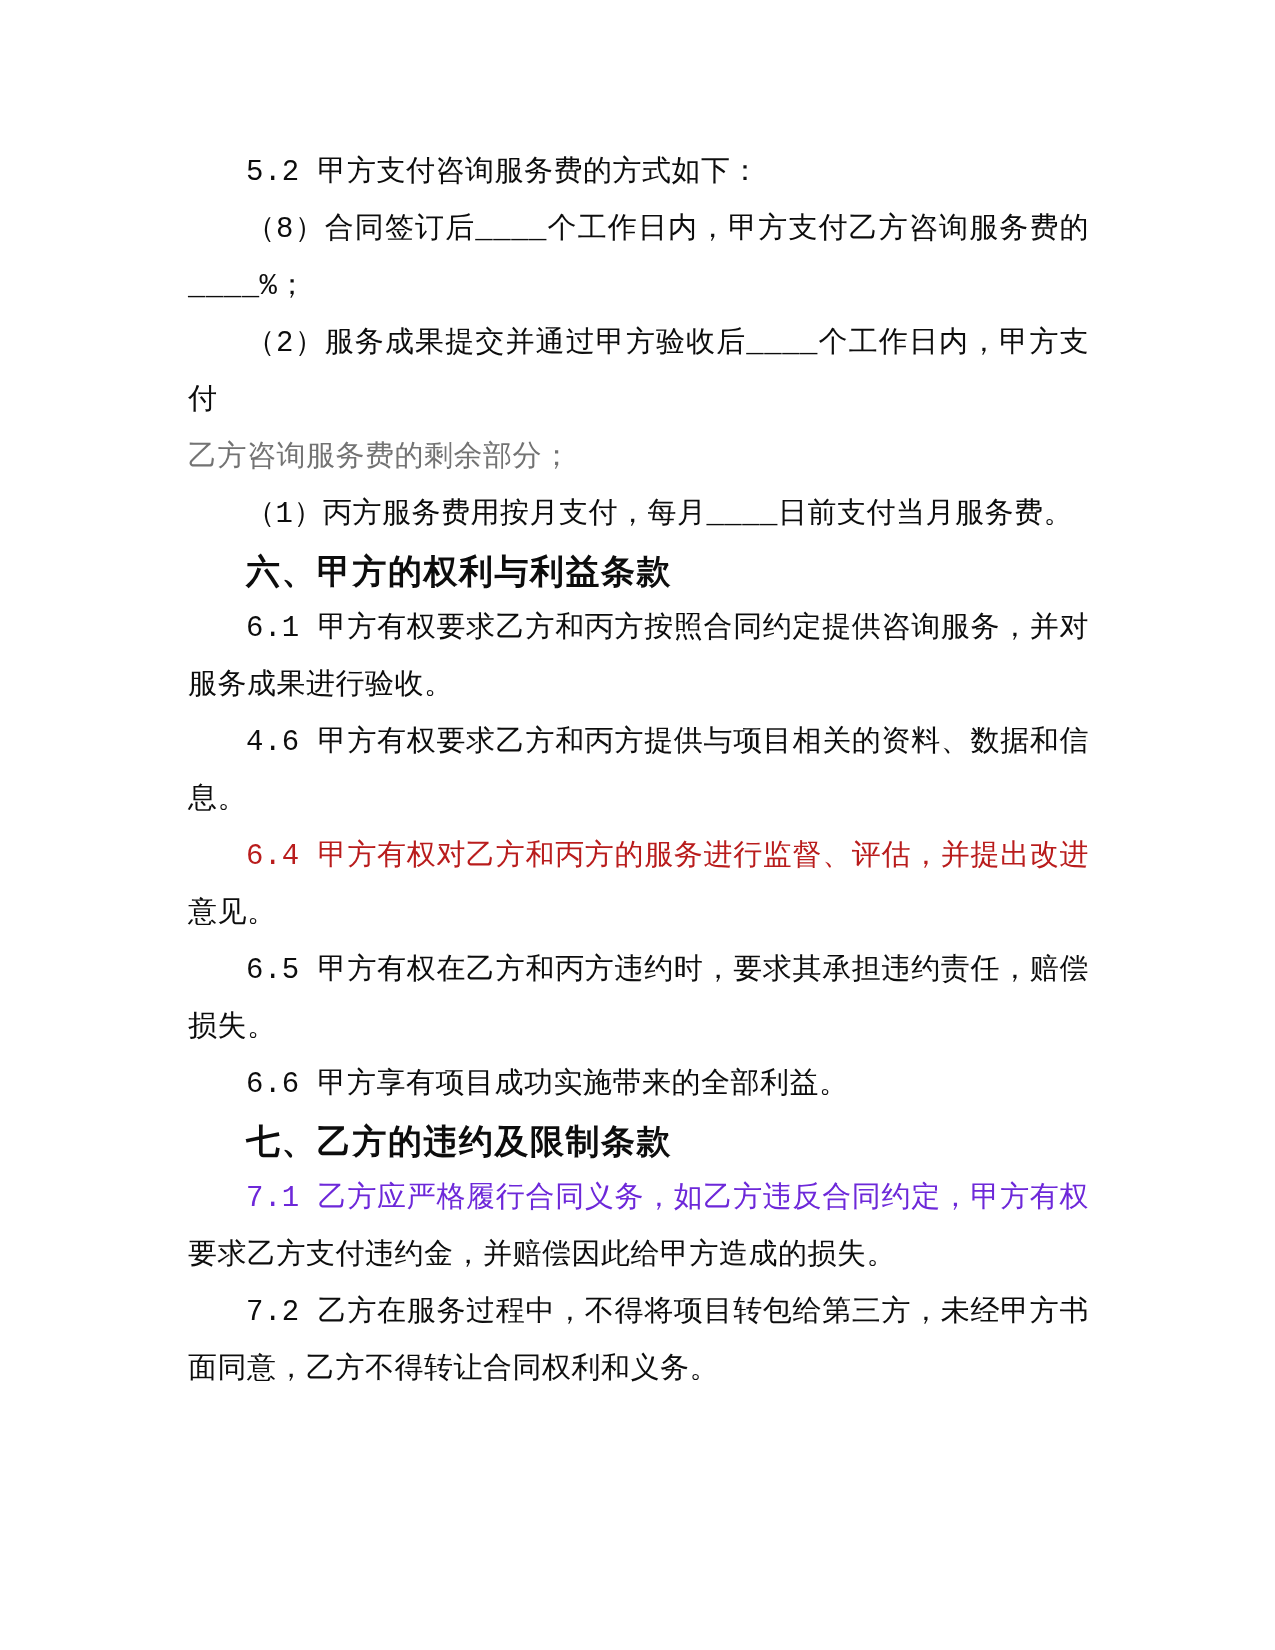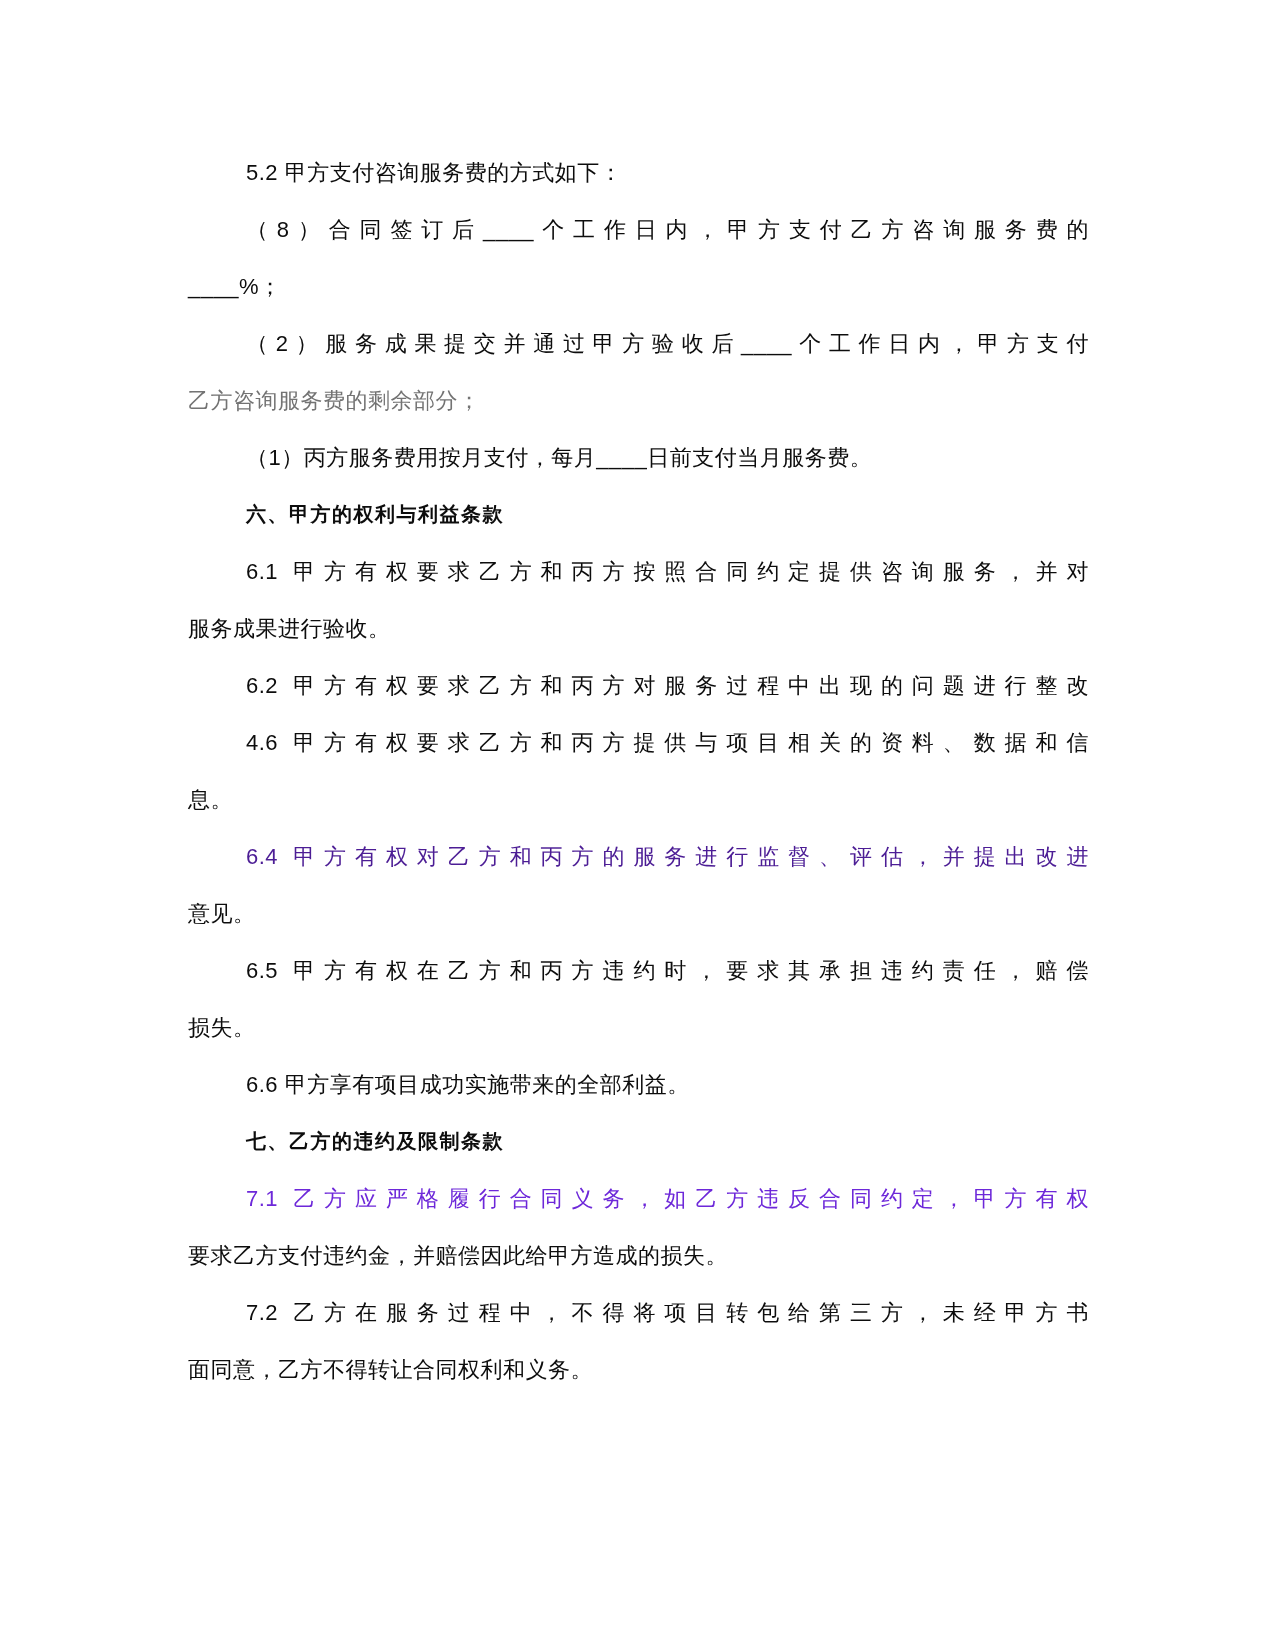--- a/index.html
+++ b/index.html
@@ -13,59 +13,58 @@
     height: 1650px;
     background: #ffffff;
     box-sizing: border-box;
     padding: 144px 186px 0 188px;
     overflow: hidden;
   }
   .doc-content {
     width: 100%;
   }
   .line {
-    font-family: Liberation Sans, sans-serif;
-    font-size: 22px;
+    font-family: Liberation Mono, monospace;
+    font-size: 29px;
     line-height: 57px;
     color: #0d0d0d;
     text-align: left;
     letter-spacing: 0.5px;
   }
   .line.indent {
     text-indent: 58px;
   }
   .line.justify {
     text-align: justify;
     text-align-last: justify;
   }
   .line.heading {
     font-family: "Liberation Sans", "DejaVu Sans", sans-serif;
     font-weight: 700;
-    font-size: 20px;
+    font-size: 34px;
     letter-spacing: 1.5px;
   }
 </style>
 </head>
 <body>
 
 <div class="page" style="background: rgb(255, 255, 255);">
   <div class="doc-content" id="doc-content">
       <div class="line indent" style="color: rgb(13, 13, 13);">5.2 甲方支付咨询服务费的方式如下：</div>
       <div class="line indent justify" style="color: rgb(13, 13, 13);">（8）合同签订后____个工作日内，甲方支付乙方咨询服务费的</div>
       <div class="line" style="color: rgb(13, 13, 13);">____%；</div>
       <div class="line indent justify" style="color: rgb(13, 13, 13);">（2）服务成果提交并通过甲方验收后____个工作日内，甲方支付</div>
       <div class="line" style="color: #737373;">乙方咨询服务费的剩余部分；</div>
       <div class="line indent" style="color: rgb(13, 13, 13);">（1）丙方服务费用按月支付，每月____日前支付当月服务费。</div>
       <div class="line indent heading" style="color: rgb(13, 13, 13);">六、甲方的权利与利益条款</div>
       <div class="line indent justify" style="color: rgb(13, 13, 13);">6.1 甲方有权要求乙方和丙方按照合同约定提供咨询服务，并对</div>
       <div class="line" style="color: rgb(13, 13, 13);">服务成果进行验收。</div>
-      <div class="line indent justify" style="color: rgb(13, 13, 13);">6.2 甲方有权要求乙方和丙方对服务过程中出现的问题进行整改</div>
       <div class="line indent justify" style="color: rgb(13, 13, 13);">4.6 甲方有权要求乙方和丙方提供与项目相关的资料、数据和信</div>
       <div class="line" style="color: rgb(13, 13, 13);">息。</div>
-      <div class="line indent justify" style="color: #4c1d95;">6.4 甲方有权对乙方和丙方的服务进行监督、评估，并提出改进</div>
+      <div class="line indent justify" style="color: #b91c1c;">6.4 甲方有权对乙方和丙方的服务进行监督、评估，并提出改进</div>
       <div class="line" style="color: rgb(13, 13, 13);">意见。</div>
       <div class="line indent justify" style="color: rgb(13, 13, 13);">6.5 甲方有权在乙方和丙方违约时，要求其承担违约责任，赔偿</div>
       <div class="line" style="color: rgb(13, 13, 13);">损失。</div>
       <div class="line indent" style="color: rgb(13, 13, 13);">6.6 甲方享有项目成功实施带来的全部利益。</div>
       <div class="line indent heading" style="color: rgb(13, 13, 13);">七、乙方的违约及限制条款</div>
       <div class="line indent justify" style="color: #6d28d9;">7.1 乙方应严格履行合同义务，如乙方违反合同约定，甲方有权</div>
       <div class="line" style="color: rgb(13, 13, 13);">要求乙方支付违约金，并赔偿因此给甲方造成的损失。</div>
       <div class="line indent justify" style="color: rgb(13, 13, 13);">7.2 乙方在服务过程中，不得将项目转包给第三方，未经甲方书</div>
       <div class="line" style="color: rgb(13, 13, 13);">面同意，乙方不得转让合同权利和义务。</div>
     </div>

